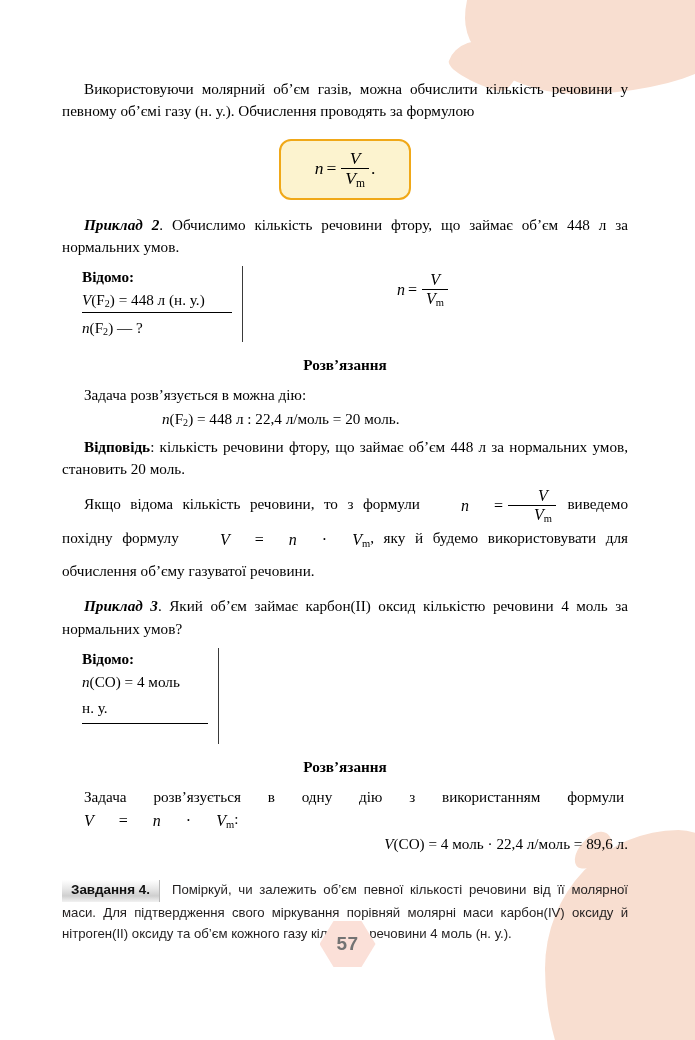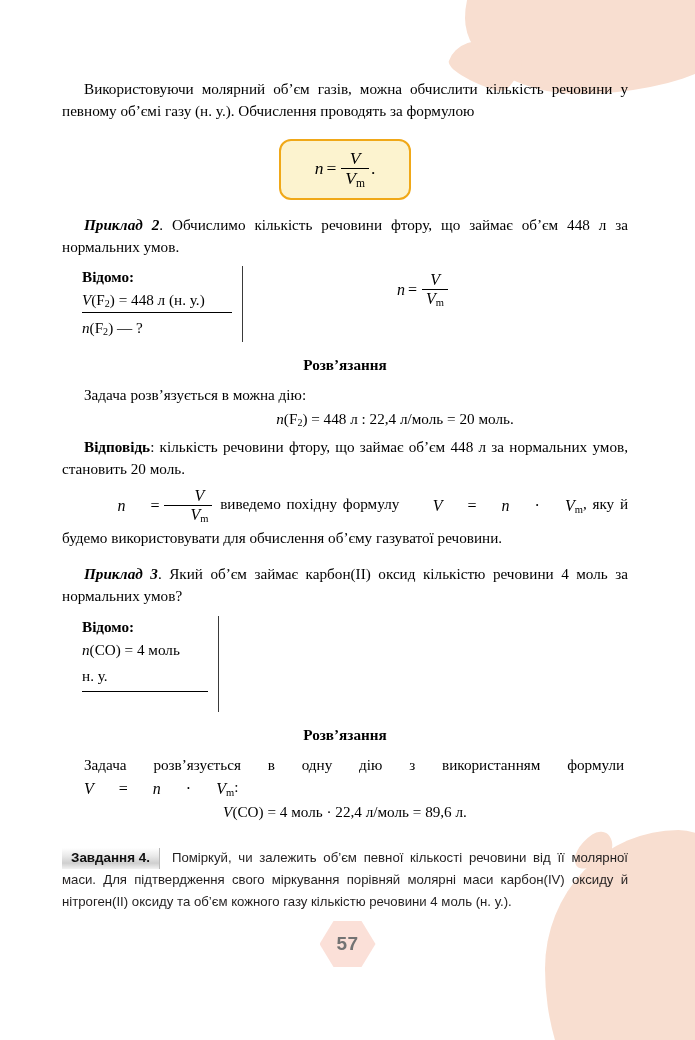--- a/index.html
+++ b/index.html
@@ -135,23 +135,22 @@
   .heading-solution {
     text-align: center;
     font-weight: bold;
     font-size: 15.2px;
     margin: 12px 0 10px 0;
   }
   .indent-eq {
     margin: 3px 0 8px 0;
     padding-left: 100px;
     font-size: 15.2px;
-    text-align: center;
-  }
-  .indent-eq.c { padding-left: 0; text-align: center; }
+  }
+  .indent-eq.c { padding-left: 0; text-align: right; }
 
   
   .given {
     position: relative;
     margin: 8px 0 4px 0;
     font-size: 15.2px;
   }
   .given .col {
     display: inline-block;
     vertical-align: top;
@@ -269,21 +268,21 @@
     <div class="heading-solution">Розв’язання</div>
 
     <p class="body noindent" style="text-indent:22px;">Задача розв’язується в можна дію:</p>
 
     <div class="indent-eq">
       <i>n</i>(<span>F</span><sub class="sm">2</sub>) <span>= 448 л : 22,4 л/моль = 20 моль.</span>
     </div>
 
     <p class="body" style="text-indent:22px;"><span class="b">Відповідь</span><span>: кількість речовини фтору, що займає об’єм 448 л за нормальних умов, становить 20 моль.</span></p>
 
-    <p class="body" style="margin-top:8px; line-height:1.95;">&nbsp;
+    <p class="body" style="margin-top:8px; line-height:1.95;"><span>Якщо відома кількість речовини, то з формули</span>&nbsp;
       <span class="math">
         <span class="v">n</span>
         <span class="eq">=</span>
         <span class="frac">
           <span class="num v">V</span>
           <span class="den"><i>V</i><sub class="sm">m</sub></span>
         </span>
       </span>&nbsp;<span>виведемо похідну формулу</span>&nbsp;
       <span class="math">
         <span class="v">V</span>

